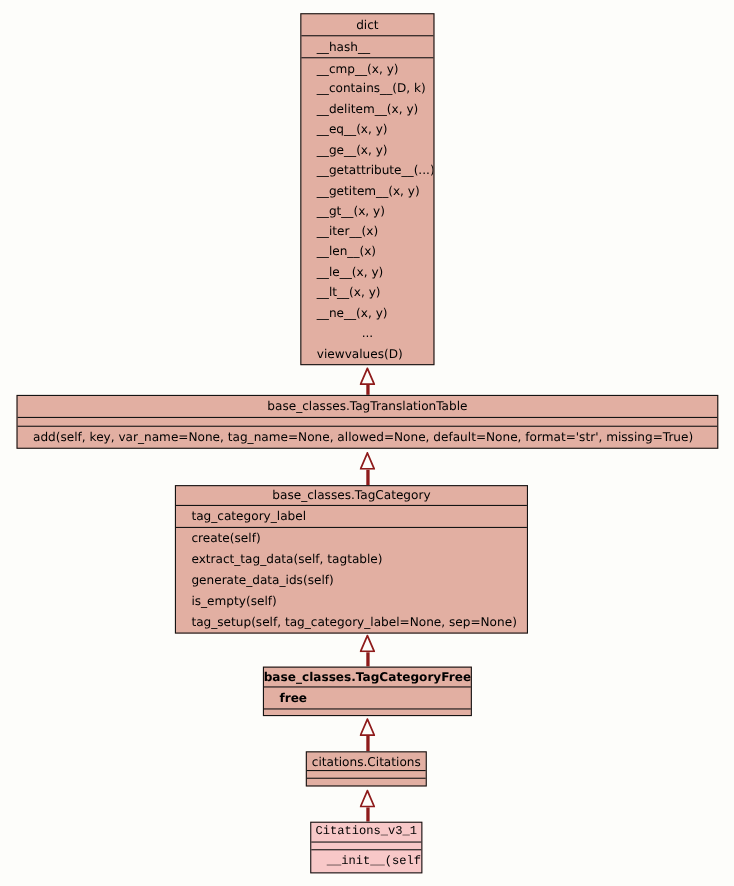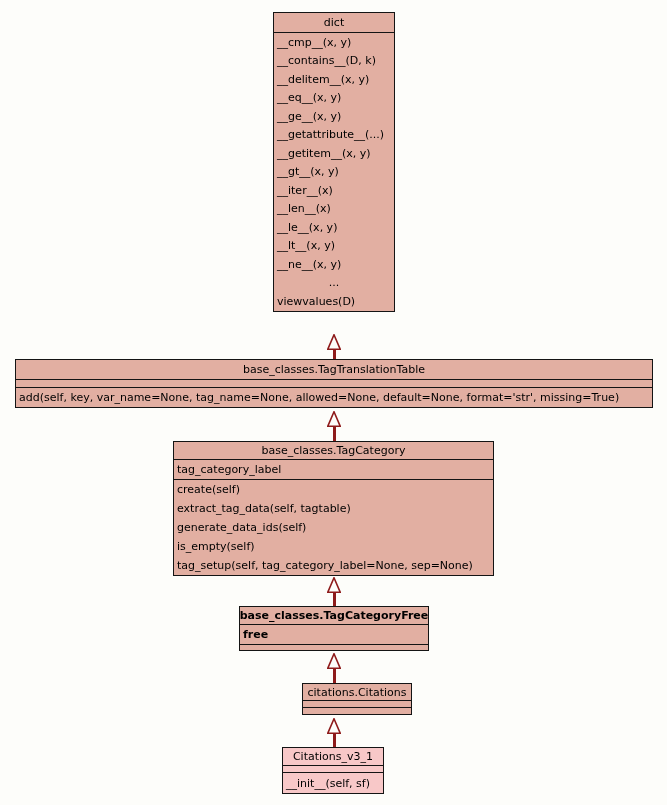--- a/index.html
+++ b/index.html
@@ -14,21 +14,21 @@
   }
   .class-box {
     position:absolute;
     background: var(--box-fill, #e2afa2);
     border: 1px solid var(--border, #141414);
   }
   .class-box.light { background: var(--subclass-fill, #f8c8c8); }
   .cmp { border-top: 1px solid var(--border, #141414); }
   .row {
     display:flex; align-items:center;
-    padding:0 3px;
+    padding:0 14px;
     white-space:nowrap; overflow:hidden;
     line-height:1;
   }
   .row.title { justify-content:center; }
   .row.center { justify-content:center; }
   .h6{height:6px} .h7{height:7px} .h8{height:8px}
   .h16{height:16px} .h17{height:17px}
   .h185{height:18.5px} .h19{height:19px} .h20{height:20px}
   .arrow {
     position:absolute;
@@ -37,20 +37,23 @@
   }
   .arrow svg { display:block; flex:none; }
   .arrow polygon { fill: var(--background, #fdfdfa); stroke: var(--arrow, #8e1b1b); stroke-width:1.6; }
   .arrow .stem { width:3px; flex:1; background: var(--arrow, #8e1b1b); }
 </style>
 </head>
 <body>
 
 <div class="class-box" style="left:273px; top:12px; width:122px;">
   <div class="row title h19">dict</div>
+  <div class="cmp">
+    <div class="row h19">__hash__</div>
+  </div>
   <div class="cmp">
     <div class="row h185">__cmp__(x, y)</div>
     <div class="row h185">__contains__(D, k)</div>
     <div class="row h185">__delitem__(x, y)</div>
     <div class="row h185">__eq__(x, y)</div>
     <div class="row h185">__ge__(x, y)</div>
     <div class="row h185">__getattribute__(...)</div>
     <div class="row h185">__getitem__(x, y)</div>
     <div class="row h185">__gt__(x, y)</div>
     <div class="row h185">__iter__(x)</div>
@@ -78,21 +81,21 @@
   </div>
 </div>
 
 <div class="arrow" style="left:327px; top:411px; height:30px;">
   <svg width="14" height="16" viewBox="0 0 14 16">
       <polygon points="7,0.8 13.2,15.2 0.8,15.2"></polygon>
     </svg>
   <div class="stem"></div>
 </div>
 
-<div class="class-box" style="left:173px; top:441px; width:321px;">
+<div class="class-box" style="left:159px; top:441px; width:321px;">
   <div class="row title h17">base_classes.TagCategory</div>
   <div class="cmp">
     <div class="row h19">tag_category_label</div>
   </div>
   <div class="cmp">
     <div class="row h19">create(self)</div>
     <div class="row h19">extract_tag_data(self, tagtable)</div>
     <div class="row h19">generate_data_ids(self)</div>
     <div class="row h19">is_empty(self)</div>
     <div class="row h19">tag_setup(self, tag_category_label=None, sep=None)</div>
@@ -114,32 +117,32 @@
   <div class="cmp h6"></div>
 </div>
 
 <div class="arrow" style="left:327px; top:653px; height:30px;">
   <svg width="14" height="16" viewBox="0 0 14 16">
       <polygon points="7,0.8 13.2,15.2 0.8,15.2"></polygon>
     </svg>
   <div class="stem"></div>
 </div>
 
-<div class="class-box" style="left:278px; top:683px; width:110px;margin-left:24px;">
+<div class="class-box" style="left:278px; top:683px; width:110px;">
   <div class="row title h16">citations.Citations</div>
   <div class="cmp h7"></div>
   <div class="cmp h7"></div>
 </div>
 
 <div class="arrow" style="left:327px; top:718px; height:29px;">
   <svg width="14" height="16" viewBox="0 0 14 16">
       <polygon points="7,0.8 13.2,15.2 0.8,15.2"></polygon>
     </svg>
   <div class="stem"></div>
 </div>
 
-<div class="class-box light" style="left:282px; top:747px; width:102px;">
+<div class="class-box light" style="left:282px; top:747px; width:102px;font-family:Liberation Mono, monospace;">
   <div class="row title h17">Citations_v3_1</div>
   <div class="cmp h7"></div>
   <div class="cmp">
     <div class="row h20">__init__(self, sf)</div>
   </div>
 </div>
 
 </body></html>

